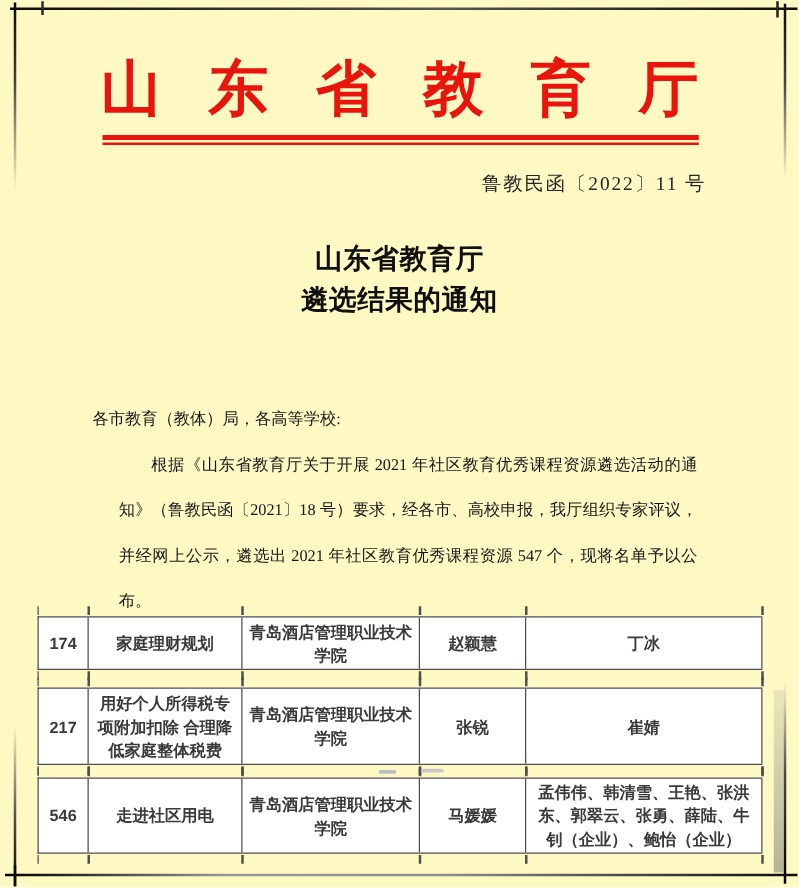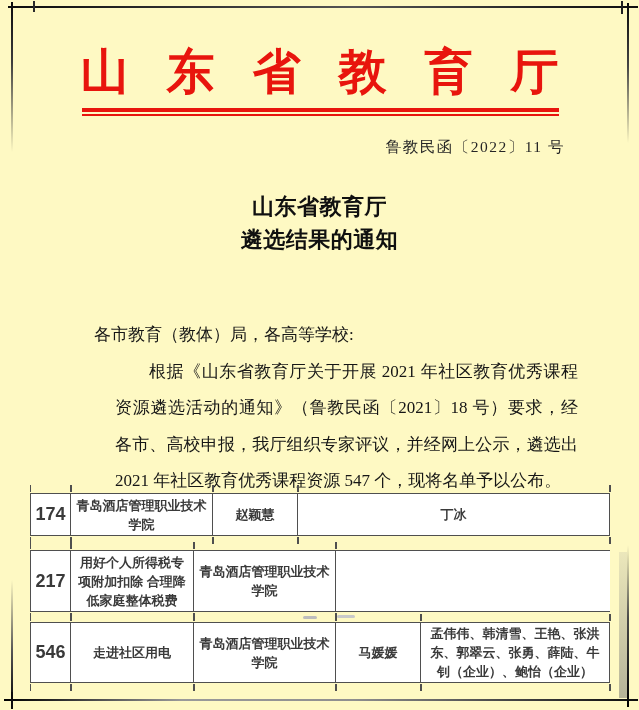--- a/index.html
+++ b/index.html
@@ -56,22 +56,22 @@
   
   .doc-title{
     position:absolute;left:0;top:191px;width:639px;
     text-align:center;color:#101010;
     font-size:22px;font-weight:bold;line-height:32.5px;
     letter-spacing:0.5px;
   }
 
   
   .body-text{
-    position:absolute;left:94px;top:317px;width:484px;
-    font-size:17px;line-height:36.5px;color:#161616;
+    position:absolute;left:74px;top:317px;width:484px;
+    font-size:13px;line-height:36.5px;color:#161616;
     text-align:justify;
   }
   .body-text p{margin:0;}
   .body-text .paragraph{text-indent:2em;margin-left:21px;}
 
   
   #rows-host .row-box{
     position:absolute;left:30px;width:580px;
     display:flex;box-sizing:border-box;
     border:1.5px solid var(--tb);border-right:none;
@@ -88,21 +88,21 @@
     display:flex;align-items:center;justify-content:center;
     text-align:center;
     font-size:13px;line-height:19px;
     padding:2px 4px;
   }
   
   .cell::before{content:"";position:absolute;right:-1.5px;top:-9px;width:1.5px;height:7px;background:var(--tb);}
   .cell::after{content:"";position:absolute;right:-1.5px;bottom:-9px;width:1.5px;height:7px;background:var(--tb);}
   .row-box::before{content:"";position:absolute;left:-1.5px;top:-9px;width:1.5px;height:7px;background:var(--tb);}
   .row-box::after{content:"";position:absolute;left:-1.5px;bottom:-9px;width:1.5px;height:7px;background:var(--tb);}
-  .c-no{flex:0 0 40px;font-size:18px;}
+  .c-no{flex:0 0 40px;font-size:13px;}
   .c-course{flex:0 0 123px;}
   .c-inst{flex:0 0 142px;}
   .c-leader{flex:0 0 85px;}
   .c-team{flex:1 1 auto;padding:2px 7px;}
 
   
   .speckle{position:absolute;height:2.5px;border-radius:2px;}
   .s1{left:303px;top:616px;width:14px;background:#bdbdbd;}
   .s2{left:337px;top:615px;width:18px;background:#c9c9c9;}
 </style>
@@ -135,29 +135,32 @@
   </div>
 
   <div class="body-text">
     <p class="salutation">各市教育（教体）局，各高等学校:</p>
     <p class="paragraph">根据《山东省教育厅关于开展 2021 年社区教育优秀课程资源遴选活动的通知》（鲁教民函〔2021〕18 号）要求，经各市、高校申报，我厅组织专家评议，并经网上公示，遴选出 2021 年社区教育优秀课程资源 547 个，现将名单予以公布。</p>
   </div>
 
   <div id="rows-host">
     <div class="row-box">
       <div class="cell c-no">174</div>
+      <div class="cell c-course">家庭理财规划</div>
       <div class="cell c-inst">青岛酒店管理职业技术学院</div>
       <div class="cell c-leader">赵颖慧</div>
       <div class="cell c-team">丁冰</div>
     </div>
 
     <div class="row-box">
       <div class="cell c-no">217</div>
       <div class="cell c-course">用好个人所得税专项附加扣除 合理降低家庭整体税费</div>
       <div class="cell c-inst">青岛酒店管理职业技术学院</div>
+      <div class="cell c-leader">张锐</div>
+      <div class="cell c-team">崔婧</div>
     </div>
 
     <div class="row-box">
       <div class="cell c-no">546</div>
       <div class="cell c-course">走进社区用电</div>
       <div class="cell c-inst">青岛酒店管理职业技术学院</div>
       <div class="cell c-leader">马媛媛</div>
       <div class="cell c-team">孟伟伟、韩清雪、王艳、张洪东、郭翠云、张勇、薛陆、牛钊（企业）、鲍怡（企业）</div>
     </div>
   </div>

